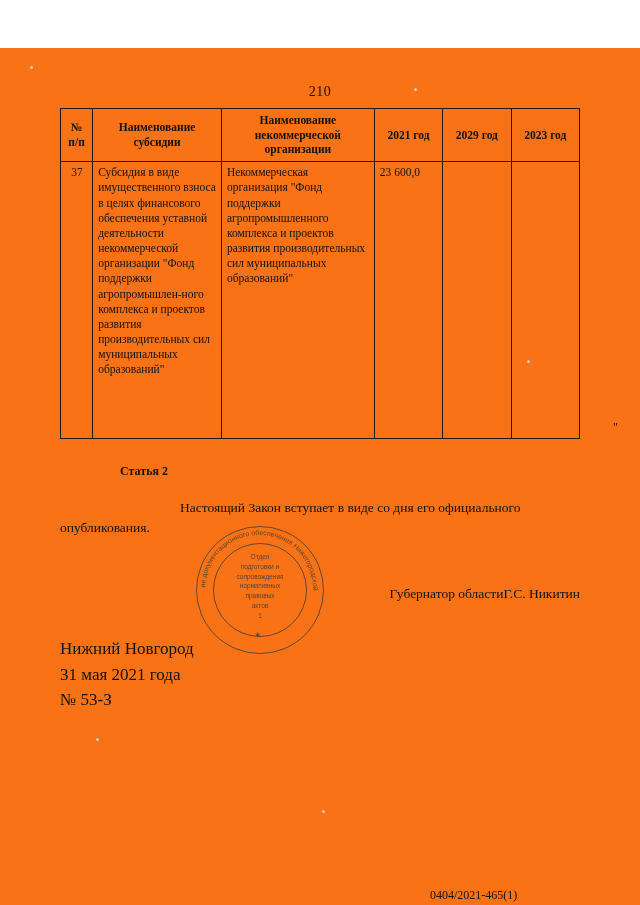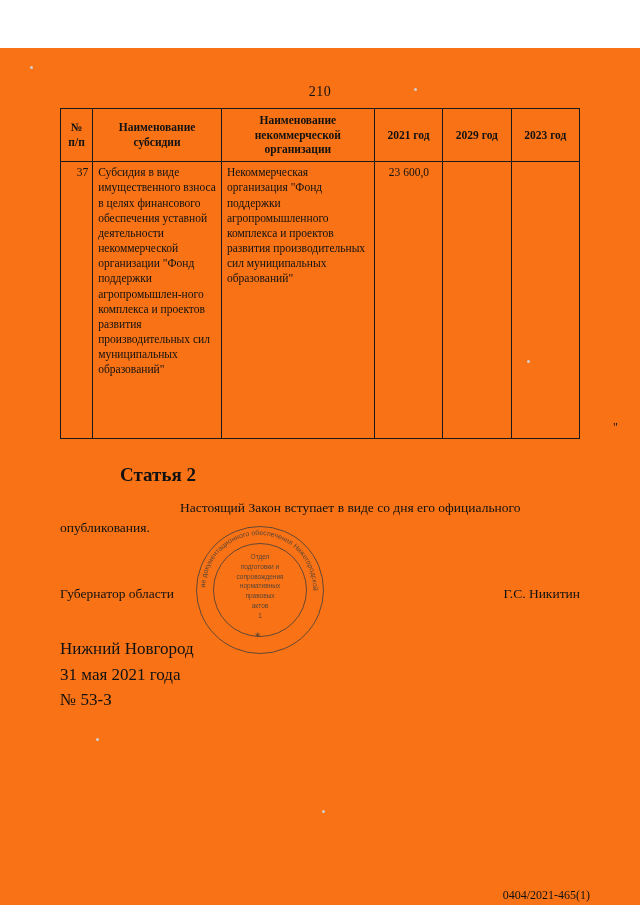--- a/index.html
+++ b/index.html
@@ -53,42 +53,42 @@
     font-size: 11.5px;
     line-height: 1.28;
     padding: 4px 3px;
     vertical-align: middle;
   }
   .col-num { width: 32px; }
   .col-name { width: 128px; }
   .col-org { width: 152px; }
   .col-year { width: 68px; }
   td.cell-num {
-    text-align: right;
+    text-align: center;
     font-size: 11.5px;
   }
   td.cell-year {
-    text-align: center;
+    text-align: left;
     font-size: 11.5px;
     vertical-align: bottom;
     padding-bottom: 4px;
   }
   .row-body td { height: 270px; }
   .quote-mark {
     position: absolute;
     top: 372px;
     left: 613px;
     font-size: 12px;
   }
   .article-head {
     position: absolute;
     top: 416px;
     left: 120px;
     font-weight: bold;
-    font-size: 19px;
+    font-size: 12px;
   }
   .para {
     position: absolute;
     top: 450px;
     left: 60px;
     width: 520px;
     font-size: 13.5px;
     line-height: 1.45;
   }
   .para .line1 {
@@ -102,36 +102,35 @@
   .line1-inner {
     display: flex;
     justify-content: space-between;
   }
   .signature-row {
     position: absolute;
     top: 538px;
     left: 60px;
     width: 520px;
     display: flex;
-    justify-content: space-between;
+    justify-content: flex-end;
     font-size: 13.5px;
   }
   .place-block {
     position: absolute;
     top: 588px;
     left: 60px;
     font-size: 17px;
     line-height: 1.5;
   }
   .doc-code {
     position: absolute;
     top: 840px;
     left: 430px;
     width: 160px;
-    text-align: right;
     font-size: 12px;
   }
   
   .stamp {
     position: absolute;
     top: 478px;
     left: 196px;
     width: 128px;
     height: 128px;
     pointer-events: none;

